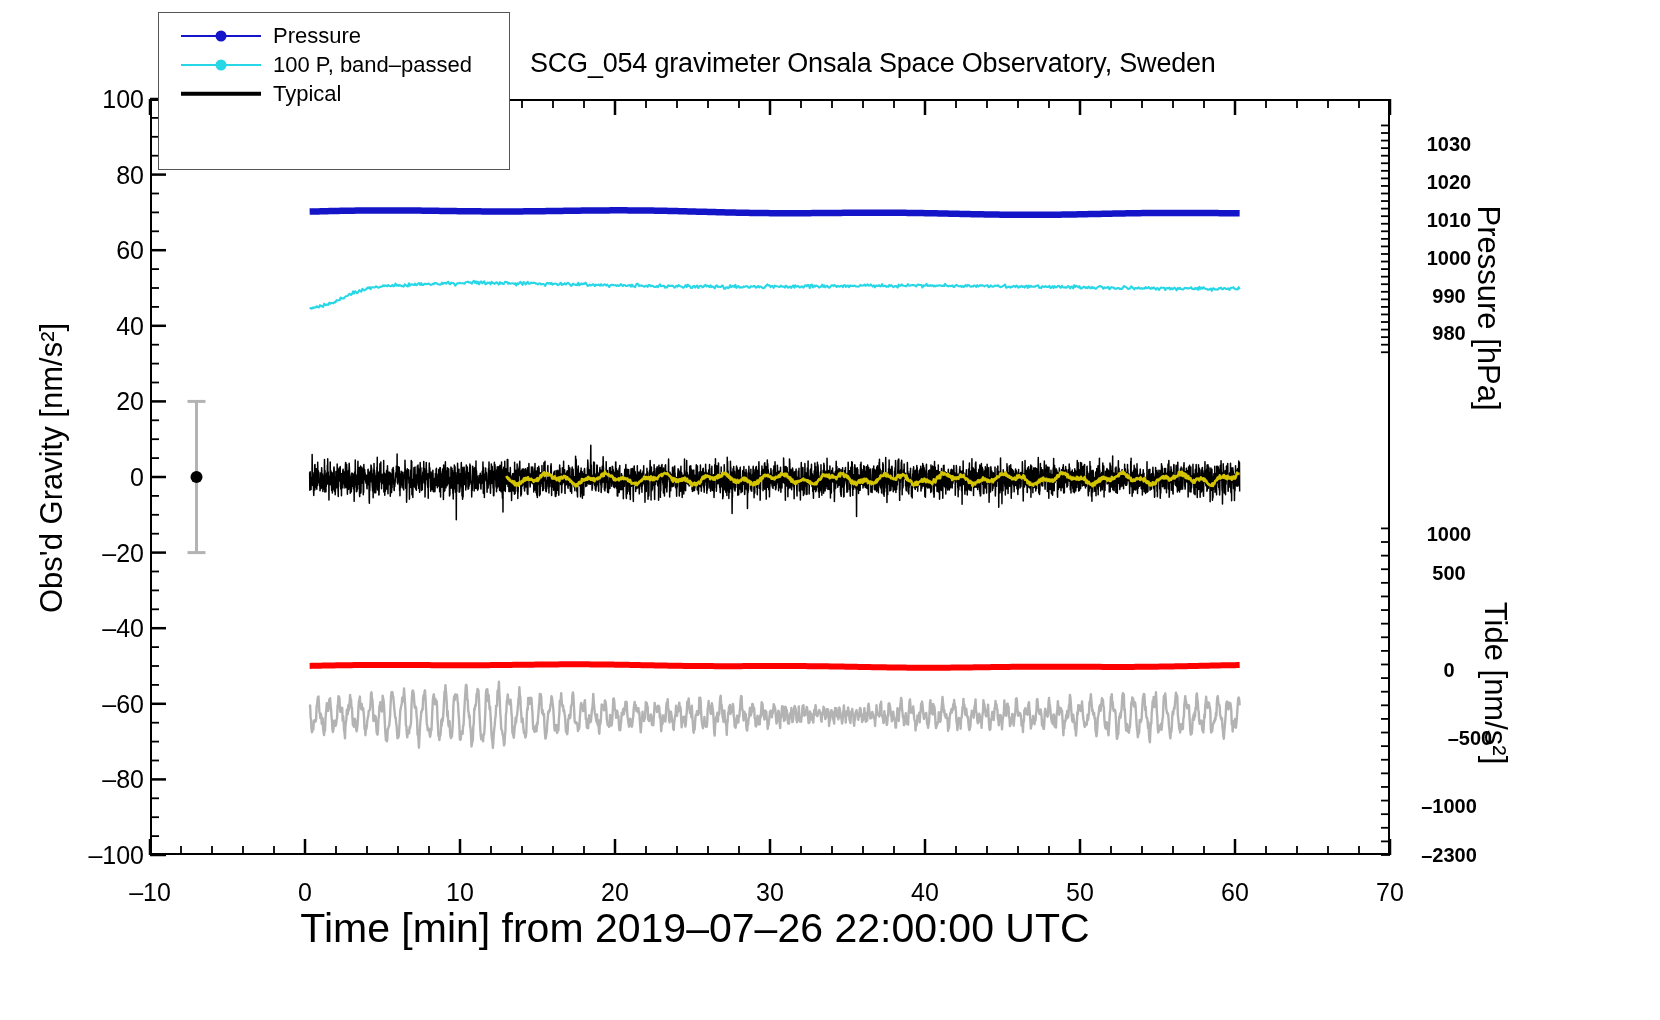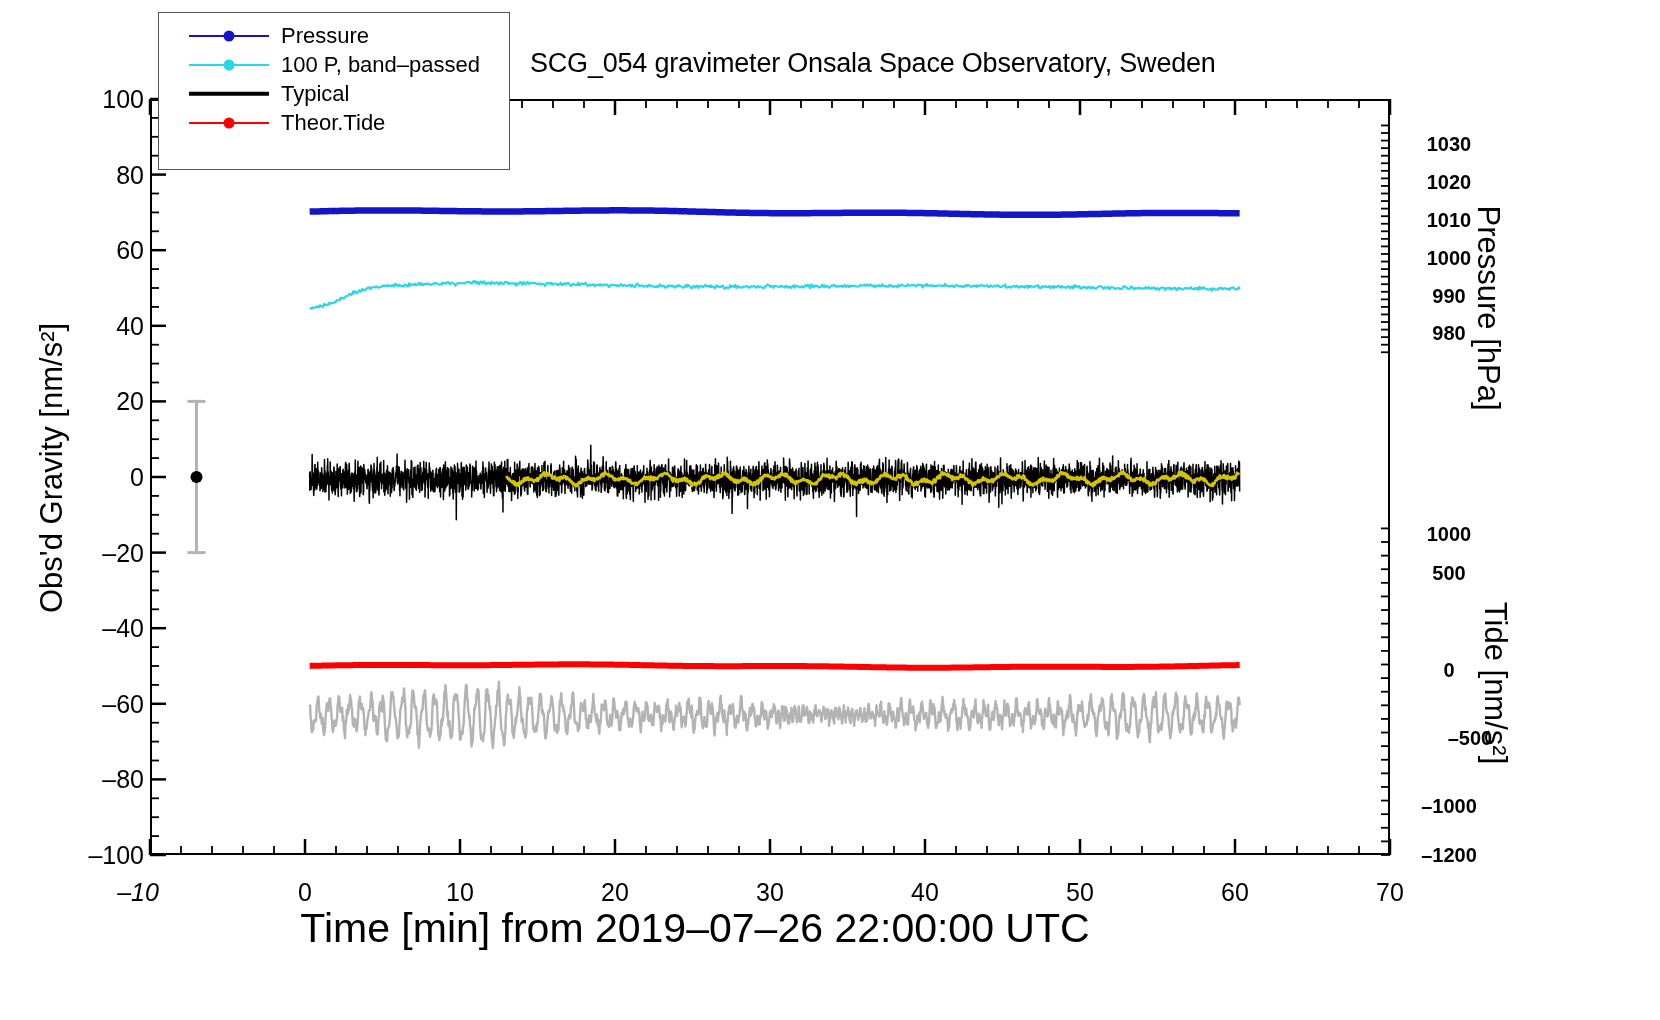--- a/index.html
+++ b/index.html
@@ -108,21 +108,21 @@
     white-space: nowrap;
   }
 
   
   #legend {
     left: 158px; top: 12px;
     width: 352px; height: 158px;
     background: #ffffff;
     border: 1px solid #555555;
     box-sizing: border-box;
-    padding: 8px 0 0 12px;
+    padding: 8px 0 0 4px;
     z-index: 40;
   }
   .legend-row {
     display: flex;
     align-items: center;
     height: 29px;
     padding-left: 18px;
   }
   .legend-key {
     width: 80px;
@@ -390,24 +390,24 @@
       <div class="abs ytick-right" style="top: 257.76px;">1000</div>
       <div class="abs ytick-right" style="top: 295.56px;">990</div>
       <div class="abs ytick-right" style="top: 333.36px;">980</div>
     </div>
   <div id="ytick-right-tide-group">
       <div class="abs ytick-right" style="top: 533.7px;">1000</div>
       <div class="abs ytick-right" style="top: 573px;">500</div>
       <div class="abs ytick-right" style="top: 669.78px;">0</div>
       <div class="abs ytick-right" style="top: 737.82px; margin-left: 21px;">–500</div>
       <div class="abs ytick-right" style="top: 805.86px;">–1000</div>
-      <div class="abs ytick-right" style="top: 855px;">–1200</div>
+      <div class="abs ytick-right" style="top: 855px;">–2300</div>
     </div>
   <div id="xtick-group">
-      <div class="abs xtick" style="left: 138px; font-style: italic;">–10</div>
+      <div class="abs xtick" style="left: 150px;">–10</div>
       <div class="abs xtick" style="left: 305px;">0</div>
       <div class="abs xtick" style="left: 460px;">10</div>
       <div class="abs xtick" style="left: 615px;">20</div>
       <div class="abs xtick" style="left: 770px; text-align: center;">30</div>
       <div class="abs xtick" style="left: 925px;">40</div>
       <div class="abs xtick" style="left: 1080px;">50</div>
       <div class="abs xtick" style="left: 1235px;">60</div>
       <div class="abs xtick" style="left: 1390px;">70</div>
     </div>
 
@@ -429,22 +429,15 @@
           <div class="legend-dot" style="background: rgb(40, 215, 230);"></div>
         </div>
         <div class="legend-label">100 P, band–passed</div>
       </div>
       <div class="legend-row">
         <div class="legend-key">
           <div class="legend-line" style="background: rgb(0, 0, 0); height: 4.5px;"></div>
         </div>
         <div class="legend-label">Typical</div>
       </div>
-      <div class="legend-row">
-        <div class="legend-key">
-          <div class="legend-line" style="background: rgb(255, 0, 0); height: 2px;"></div>
-          <div class="legend-dot" style="background: rgb(255, 0, 0);"></div>
-        </div>
-        <div class="legend-label">Theor.Tide</div>
-      </div>
     </div>
 
 </div>
 
 </body></html>

